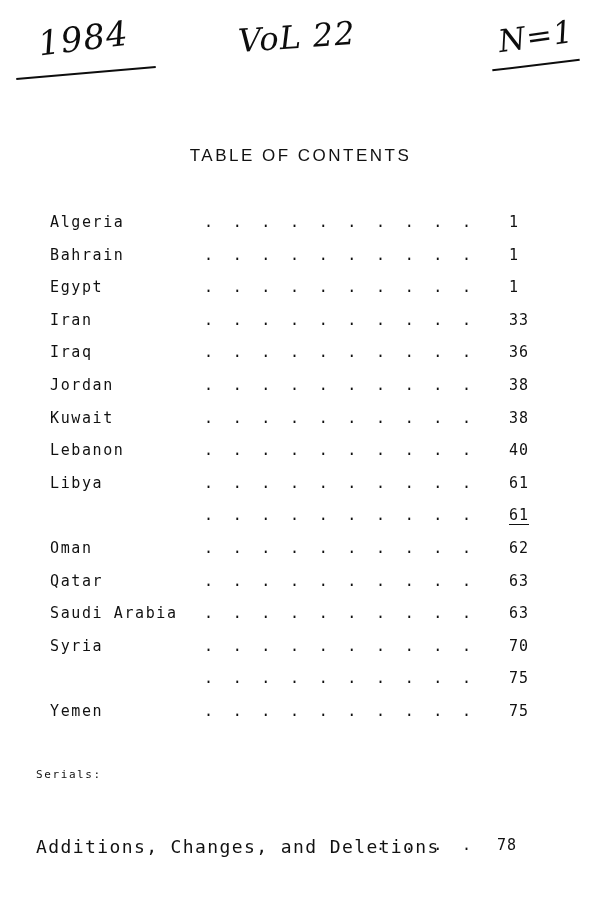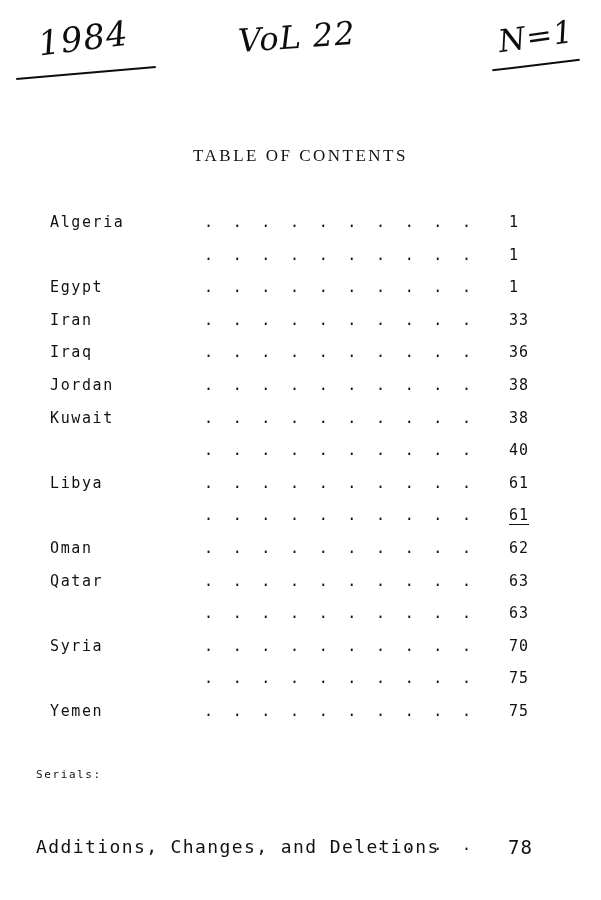--- a/index.html
+++ b/index.html
@@ -65,21 +65,21 @@
 
   
   #toc-title {
     position: absolute;
     left: 0;
     top: 146px;
     width: 601px;
     text-align: center;
     font-size: 17px;
     letter-spacing: 2.5px;
-    font-family: Liberation Serif, serif;
+    font-family: Liberation Sans, sans-serif;
   }
 
   
   #toc-list {
     position: absolute;
     left: 0;
     top: 206px;
     width: 601px;
     padding-left: 12px;
   }
@@ -147,23 +147,23 @@
     position: absolute;
     left: 376px;
     top: 0;
     width: 96px;
     overflow: hidden;
     font-size: 15px;
     letter-spacing: 5.3px;
   }
   #serials-page {
     position: absolute;
-    left: 508px;
-    top: 0;
-    font-size: 19px;
+    left: 497px;
+    top: 0;
+    font-size: 15px;
     letter-spacing: 1px;
   }
 </style>
 </head>
 <body>
 
 <div id="hw-year" class="handwriting">1984</div>
 <div id="hw-year-underline"></div>
 
 <div id="hw-volume" class="handwriting">VoL 22</div>
@@ -173,20 +173,21 @@
 
 <div id="toc-title">TABLE OF CONTENTS</div>
 
 <div id="toc-list">
     <div class="toc-row">
       <span class="toc-label">Algeria</span>
       <span class="toc-dots">. . . . . . . . . . . . . . . . . . . . . . . . . . . . . . . . . . .</span>
       <span class="toc-page"><span>1</span></span>
     </div>
     <div class="toc-row">
+      <span class="toc-label">Bahrain</span>
       <span class="toc-dots">. . . . . . . . . . . . . . . . . . . . . . . . . . . . . . . . . . .</span>
       <span class="toc-page"><span>1</span></span>
     </div>
     <div class="toc-row">
       <span class="toc-label">Egypt</span>
       <span class="toc-dots">. . . . . . . . . . . . . . . . . . . . . . . . . . . . . . . . . . .</span>
       <span class="toc-page"><span>1</span></span>
     </div>
     <div class="toc-row">
       <span class="toc-label">Iran</span>
@@ -202,20 +203,21 @@
       <span class="toc-label">Jordan</span>
       <span class="toc-dots">. . . . . . . . . . . . . . . . . . . . . . . . . . . . . . . . . . .</span>
       <span class="toc-page"><span>38</span></span>
     </div>
     <div class="toc-row">
       <span class="toc-label">Kuwait</span>
       <span class="toc-dots">. . . . . . . . . . . . . . . . . . . . . . . . . . . . . . . . . . .</span>
       <span class="toc-page"><span>38</span></span>
     </div>
     <div class="toc-row">
+      <span class="toc-label">Lebanon</span>
       <span class="toc-dots">. . . . . . . . . . . . . . . . . . . . . . . . . . . . . . . . . . .</span>
       <span class="toc-page"><span>40</span></span>
     </div>
     <div class="toc-row">
       <span class="toc-label">Libya</span>
       <span class="toc-dots">. . . . . . . . . . . . . . . . . . . . . . . . . . . . . . . . . . .</span>
       <span class="toc-page"><span>61</span></span>
     </div>
     <div class="toc-row">
       <span class="toc-dots">. . . . . . . . . . . . . . . . . . . . . . . . . . . . . . . . . . .</span>
@@ -225,20 +227,21 @@
       <span class="toc-label">Oman</span>
       <span class="toc-dots">. . . . . . . . . . . . . . . . . . . . . . . . . . . . . . . . . . .</span>
       <span class="toc-page"><span>62</span></span>
     </div>
     <div class="toc-row">
       <span class="toc-label">Qatar</span>
       <span class="toc-dots">. . . . . . . . . . . . . . . . . . . . . . . . . . . . . . . . . . .</span>
       <span class="toc-page"><span>63</span></span>
     </div>
     <div class="toc-row">
+      <span class="toc-label">Saudi Arabia</span>
       <span class="toc-dots">. . . . . . . . . . . . . . . . . . . . . . . . . . . . . . . . . . .</span>
       <span class="toc-page"><span>63</span></span>
     </div>
     <div class="toc-row">
       <span class="toc-label">Syria</span>
       <span class="toc-dots">. . . . . . . . . . . . . . . . . . . . . . . . . . . . . . . . . . .</span>
       <span class="toc-page"><span>70</span></span>
     </div>
     <div class="toc-row">
       <span class="toc-dots">. . . . . . . . . . . . . . . . . . . . . . . . . . . . . . . . . . .</span>

